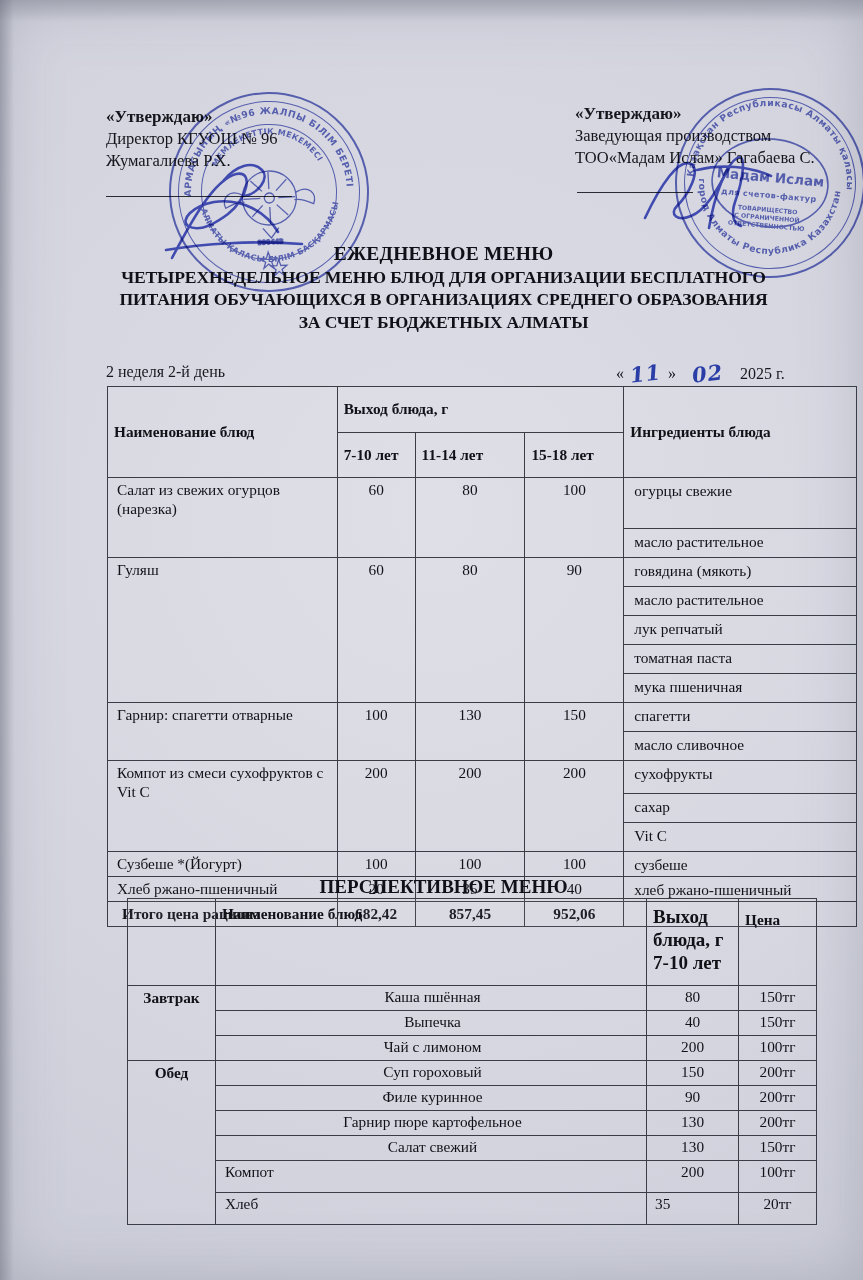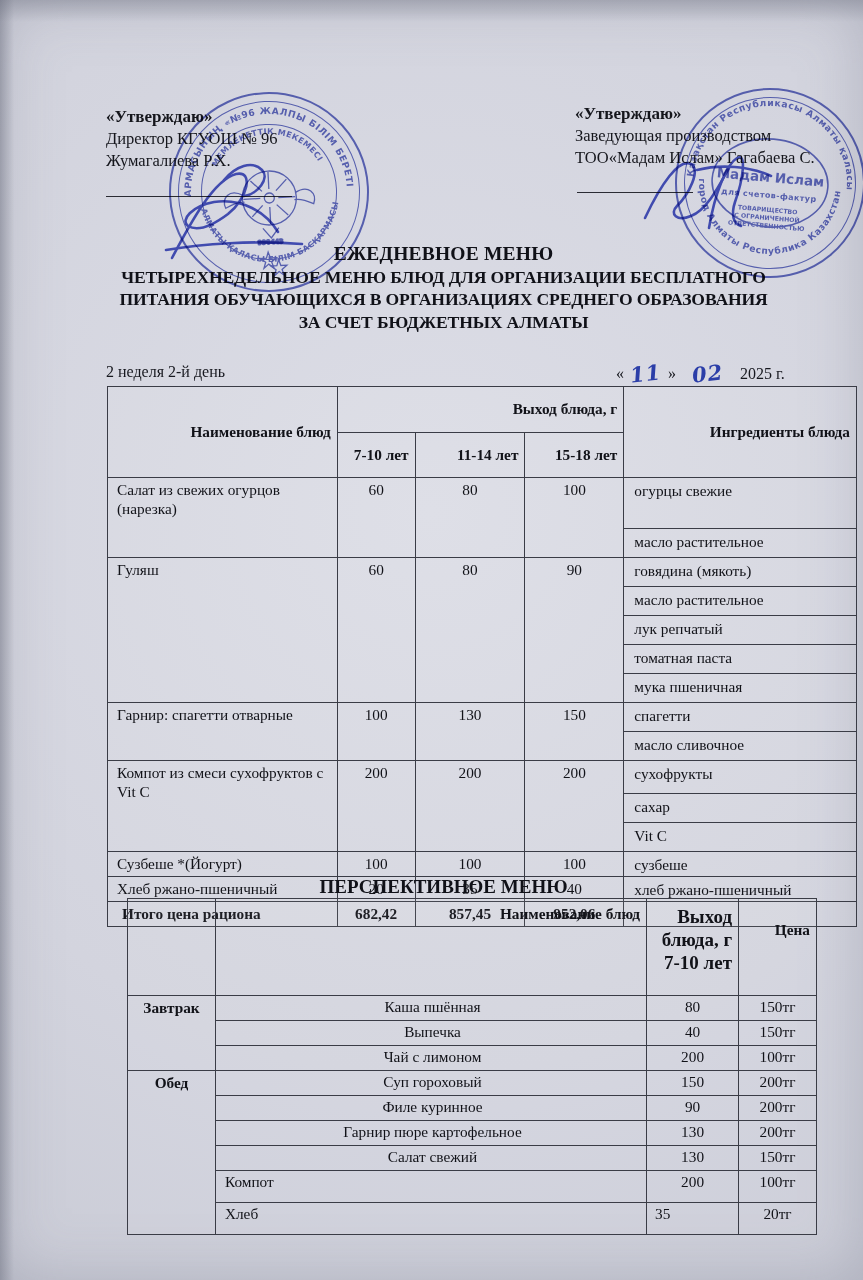--- a/index.html
+++ b/index.html
@@ -93,21 +93,21 @@
     font-size:15.3px;
     background:rgba(255,255,255,.06);
   }
   .tbl td,.tbl th{
     border:1.35px solid #3a3c46;
     padding:2px 6px;
     font-weight:normal;
     vertical-align:top;
     background:transparent;
   }
-  .tbl th{font-weight:bold;text-align:right;vertical-align:middle;}
+  .tbl th{font-weight:bold;text-align:left;vertical-align:middle;}
 
   
   #t1{left:95px;top:386px;width:750px;}
   #t1 .c-name{width:230px;}
   #t1 .c-a{width:78px;}
   #t1 .c-b{width:110px;}
   #t1 .c-c{width:99px;}
   #t1 .c-ing{width:233px;}
   #t1 td.num{text-align:center;vertical-align:top;padding-top:3px;}
   #t1 td.name{padding-left:9px;padding-top:3px;line-height:1.24;}
@@ -127,21 +127,21 @@
   #t2 .c-out{width:92px;}
   #t2 .c-price{width:78px;}
   #t2 th{font-weight:bold;}
   #t2 td.meal{font-weight:bold;text-align:center;vertical-align:top;padding-top:3px;}
   #t2 td.dish{padding-left:9px;}
   #t2 td.out{text-align:center;}
   #t2 td.out.leftnum{text-align:left;padding-left:8px;}
   #t2 td.price{text-align:center;}
   #t2 th.h-dish{vertical-align:top;padding-top:6px;}
   #t2 th.h-out{vertical-align:top;padding-top:6px;line-height:1.22;font-size:19px;}
-  #t2 th.h-price{vertical-align:top;padding-top:22px;}
+  #t2 th.h-price{vertical-align:top;padding-top:12px;}
   #t2 tr.hrow th{height:72px;}
   #t2 tr.r td{height:20px;text-align:center;}
   #t2 tr.tall td{height:27px;}
 
   
   .stamp{
     position:absolute;border-radius:50%;
     border:2.4px solid #3b48b5;
     color:#3b48b5;
     opacity:.78;

